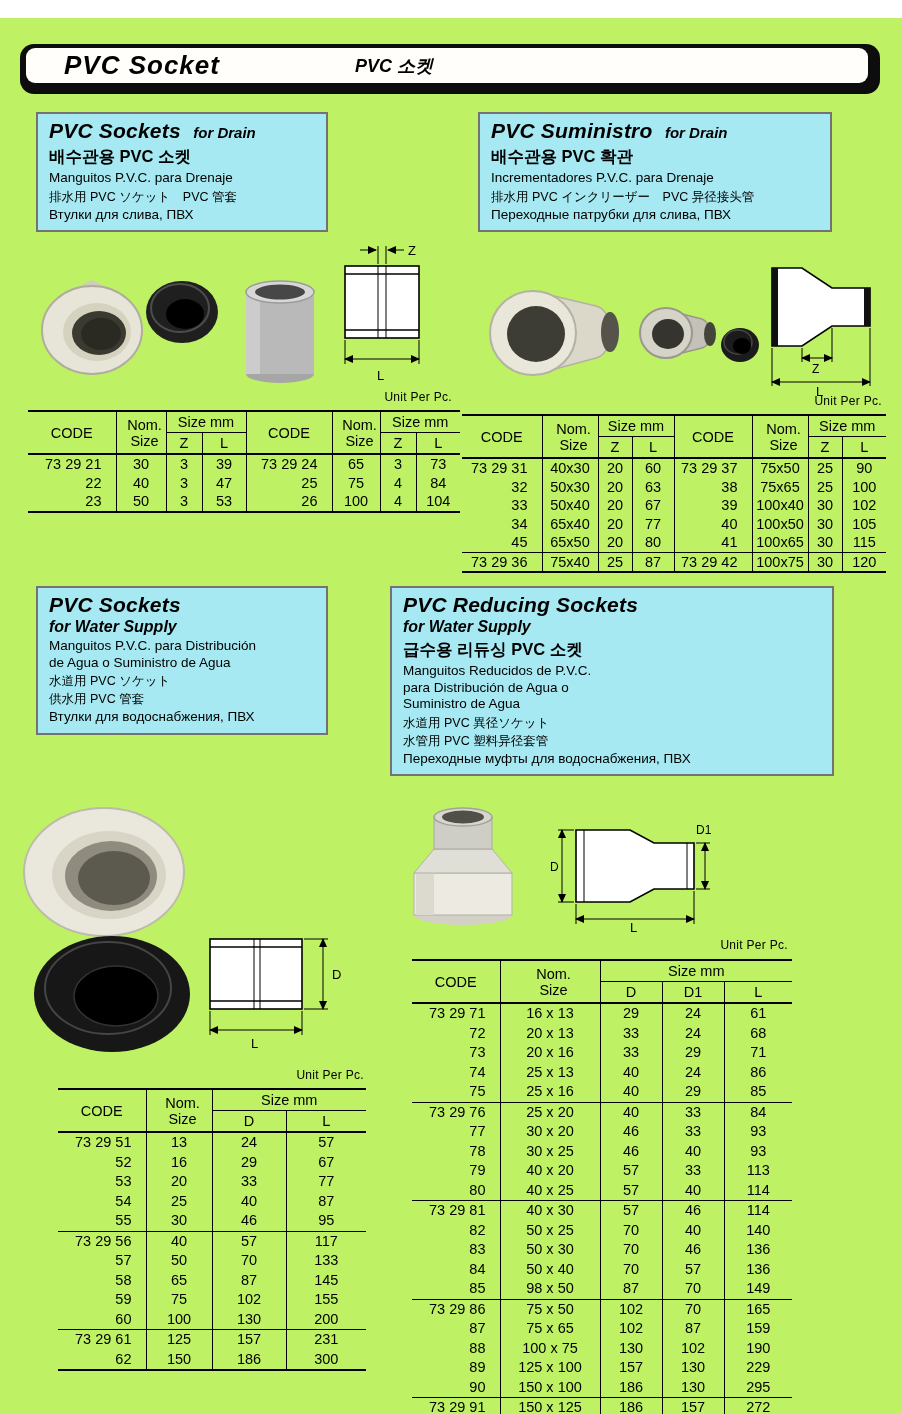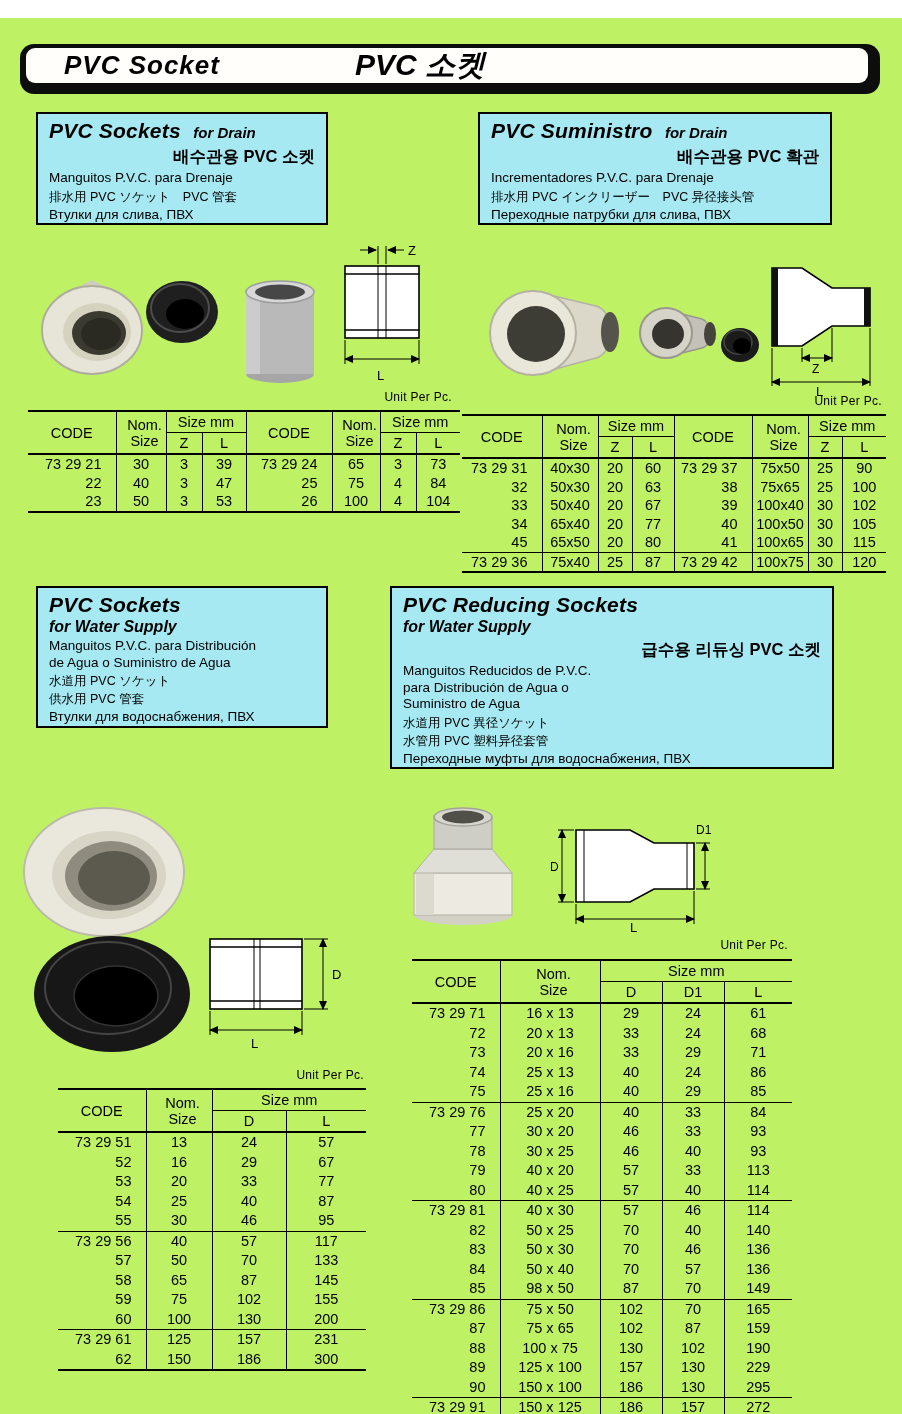--- a/index.html
+++ b/index.html
@@ -4,28 +4,28 @@
 <title>PVC Socket Catalog Page</title>
 <style>
   * { margin:0; padding:0; box-sizing:border-box; }
   body { background:#ffffff; font-family:"Liberation Sans", sans-serif; color:#000; }
   .page { position:relative; width:902px; height:1414px; background:#bef264; margin:18px auto; overflow:hidden; }
 
   
   .banner { position:absolute; left:20px; top:26px; width:860px; height:50px; background:#0d0d0d; border-radius:14px; }
   .banner-inner { position:absolute; left:6px; top:4px; right:12px; bottom:11px; background:#fffefb; border-radius:9px; display:flex; align-items:center; }
   .banner-title-en { font-size:26px; font-weight:bold; font-style:italic; margin-left:38px; letter-spacing:1px; }
-  .banner-title-ko { font-size:30px; font-weight:bold; font-style:italic; margin-left:135px; }
+  .banner-title-ko { font-size:18px; font-weight:bold; font-style:italic; margin-left:135px; }
 
   
-  .cyan { position:absolute; background:#a6e9f2; border:2px solid #000000; padding:5px 11px 0; }
+  .cyan { position:absolute; background:#a6e9f2; border:2px solid #737373; padding:5px 11px 7px; }
   .cyan .t1 { font-size:21px; font-weight:bold; font-style:italic; letter-spacing:.2px; }
   .cyan .t1s { font-size:15px; font-weight:bold; font-style:italic; margin-left:8px; }
   .cyan .t2 { font-size:16px; font-weight:bold; font-style:italic; line-height:19px; }
-  .cyan .ko { font-size:16.5px; font-weight:bold; margin-top:3px;text-align:right; }
+  .cyan .ko { font-size:16.5px; font-weight:bold; margin-top:3px; }
   .cyan .ln { font-size:13.5px; margin-top:2px; line-height:16.5px; }
   .cyan .ja { font-size:12.5px; margin-top:2px; line-height:16px; }
 
   
   .unit { position:absolute; font-size:12px; text-align:right; letter-spacing:.3px; }
 
   
   table.cat { position:absolute; border-collapse:collapse; table-layout:fixed; font-size:14.5px; border-top:2px solid #000; border-bottom:2px solid #000; background:transparent; }
   .cat thead { border-bottom:2px solid #000; }
   .cat th { font-weight:normal; text-align:center; vertical-align:middle; padding:2px 1px; line-height:16px; }

